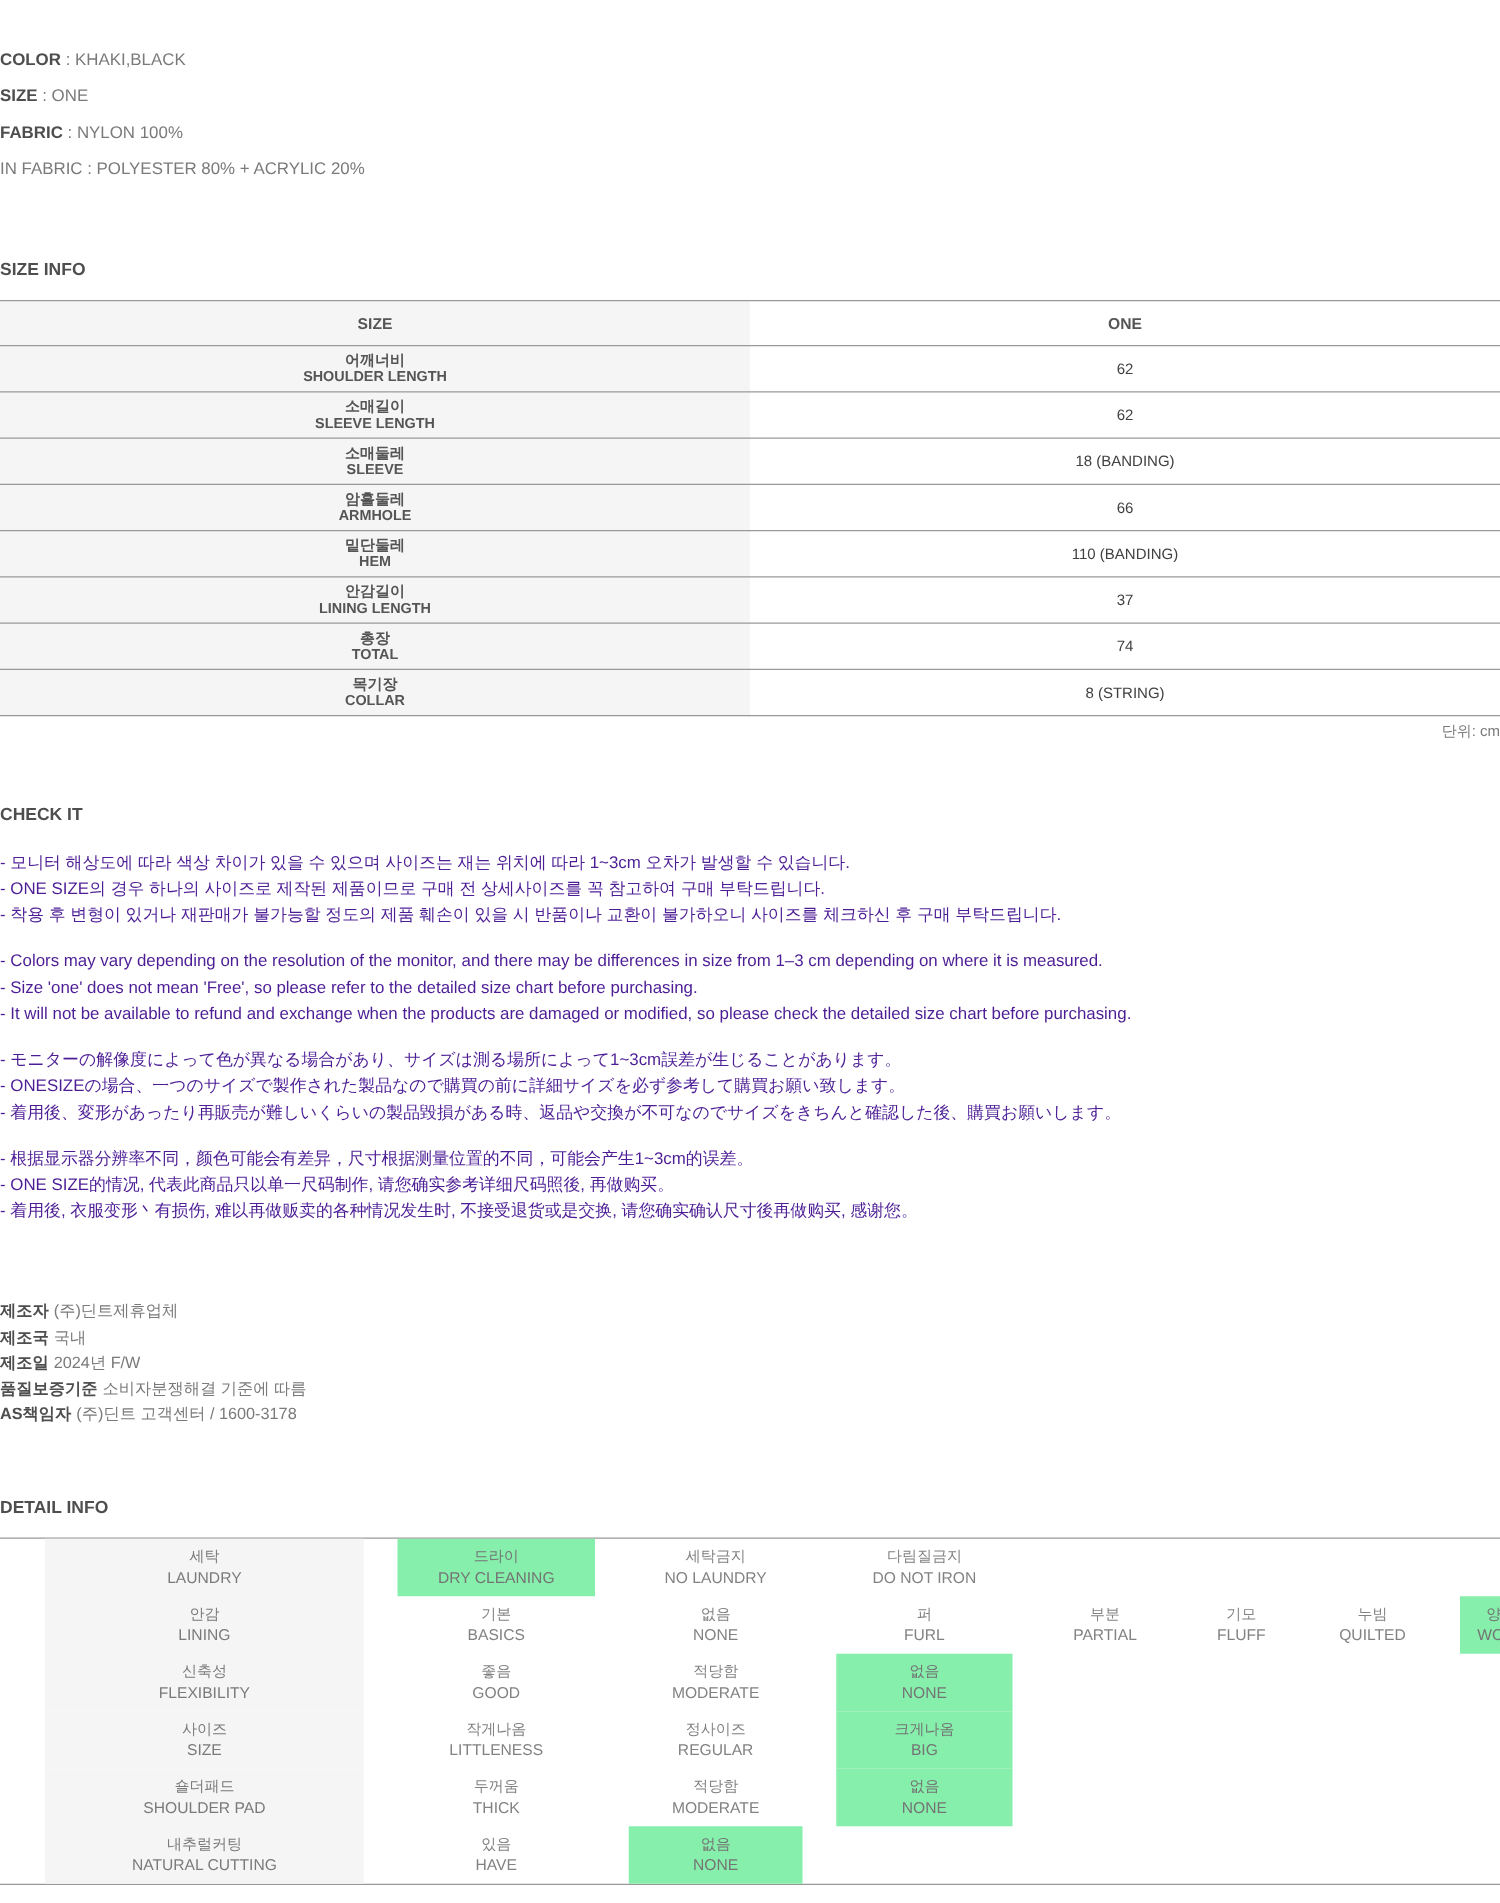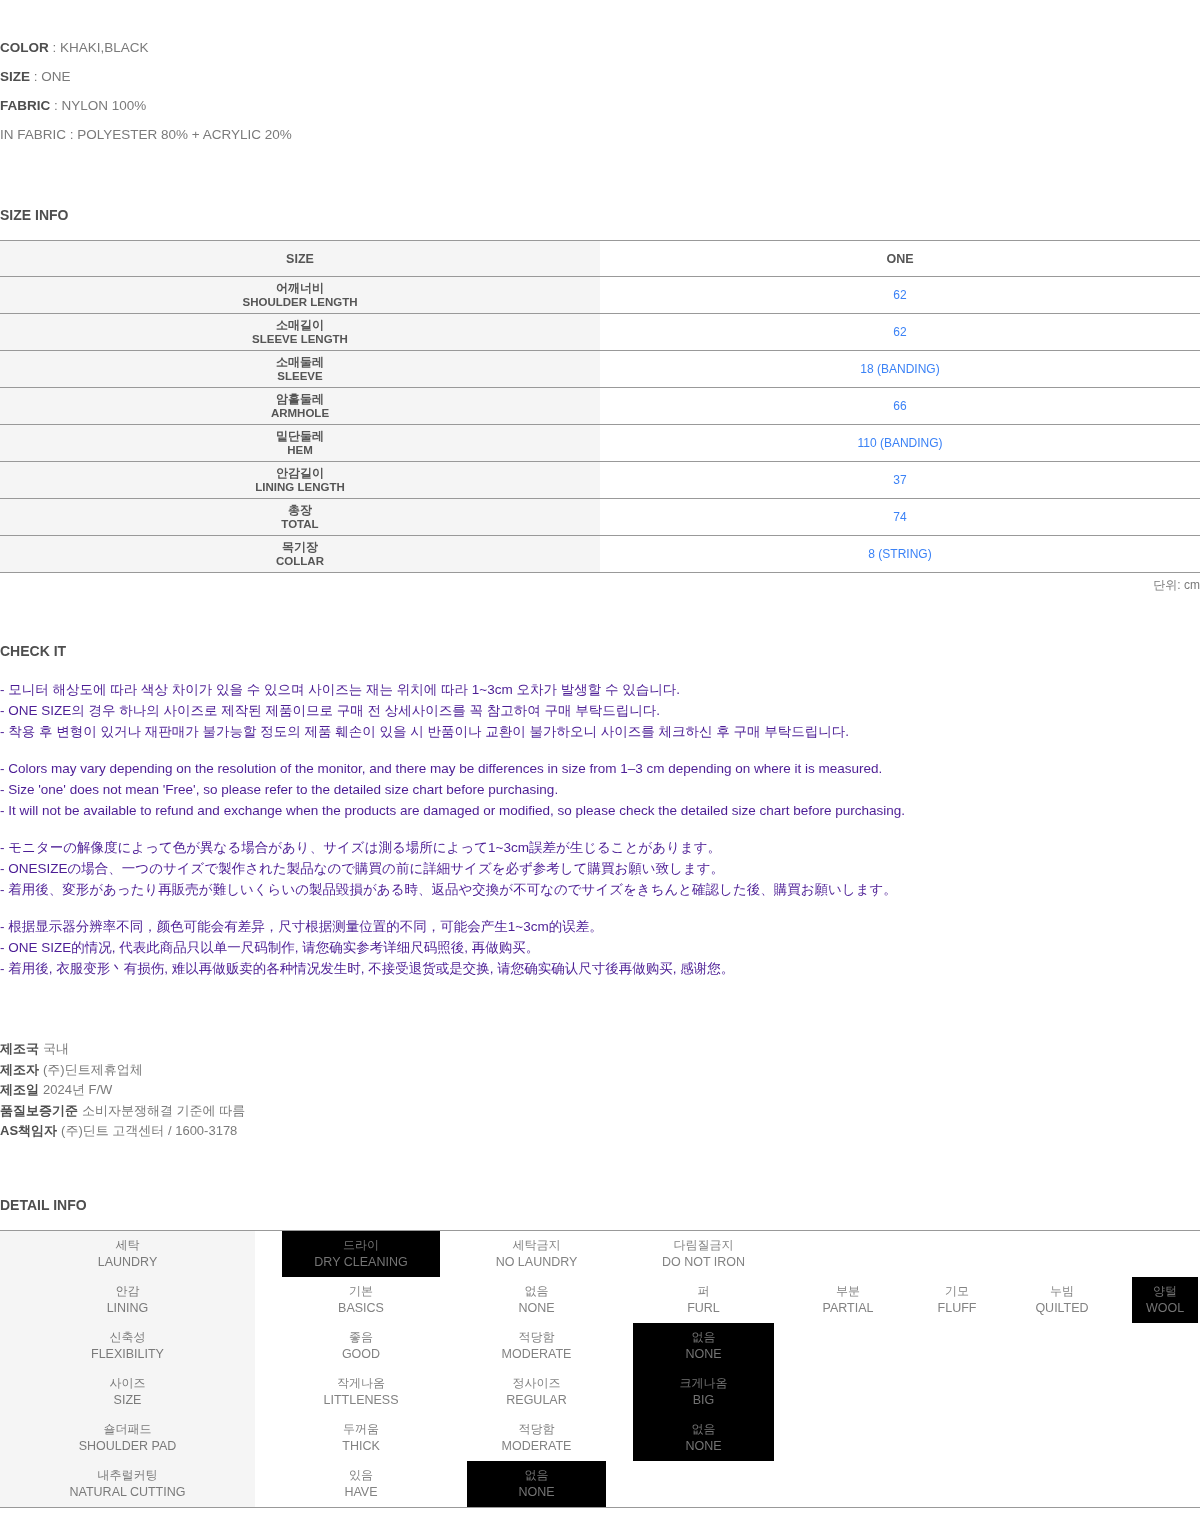--- a/index.html
+++ b/index.html
@@ -19,47 +19,47 @@
   #check-title  { margin-top:48px; }
   #detail-title { margin-top:53px; }
   
   table.size { width:1200px; border-collapse:collapse; border-top:1px solid #999; margin-top:15px; }
   table.size td { border-bottom:1px solid #999; padding:0; text-align:center; vertical-align:middle; }
   table.size tr.head td { height:36px; font-size:12.5px; font-weight:bold; color:#555; }
   table.size tr.data td { height:37px; }
   table.size td.lab { width:600px; background:#f5f5f5; }
   table.size .kr { font-size:12px; font-weight:bold; color:#555; line-height:14px; }
   table.size .en { font-size:11.5px; font-weight:bold; color:#555; line-height:14px; }
-  table.size td.valcell { font-size:12px; color:#3b82f6; }
+  table.size td.valcell { font-size:12px; color:#404040; }
   .unit { text-align:right; font-size:12px; line-height:16px; margin-top:4px; color:#7a7a7a; }
   
   .check p { margin:16px 0 0 0; font-size:13.5px; line-height:21px; color:#4c1d95; }
   .check p.first { margin-top:18px; }
   .check .ln { display:block; }
   
   .manu { margin-top:60px; font-size:13px; line-height:20.5px; }
   .manu .lbl { font-weight:bold; color:#4e4e4e; margin-right:4px; }
   .manu .val { color:#7a7a7a; }
   
-  .dtable { margin-top:15px; border-top:1px solid #999; border-bottom:1px solid #999; }
+  .dtable { margin-top:15px; border-top:1px solid #999; border-bottom:1px solid #999;padding-left:36px; }
   .drow {
     display:grid; height:46px; column-gap:27px;
     grid-template-columns:255px 158px 139px 141px 94px 70px 86px 66px;
   }
   .dlabel, .dcell {
     display:flex; flex-direction:column; justify-content:center; align-items:center;
     text-align:center; line-height:17px;
   }
   .dlabel { grid-column:1; background:#f5f5f5; color:#7a7a7a; }
   .dcell  { color:#828282; }
   .kr2 { font-size:12px; }
   .en2 { font-size:12.5px; }
   .c1{grid-column:2} .c2{grid-column:3} .c3{grid-column:4} .c4{grid-column:5}
   .c5{grid-column:6} .c6{grid-column:7} .c7{grid-column:8}
-  .sel { background:#000000; color:#747474; }
+  .sel { background:#86efac; color:#747474; }
 </style>
 </head>
 <body>
 
 <div>
 
   <div class="top-info">
     <div class="line"><span class="lbl">COLOR</span><span class="sep"> : </span><span class="val">KHAKI,BLACK</span></div>
     <div class="line"><span class="lbl">SIZE</span><span class="sep"> : </span><span class="val">ONE</span></div>
     <div class="line"><span class="lbl">FABRIC</span><span class="sep"> : </span><span class="val">NYLON 100%</span></div>
@@ -153,22 +153,22 @@
       <span class="ln">- 着用後、変形があったり再販売が難しいくらいの製品毀損がある時、返品や交換が不可なのでサイズをきちんと確認した後、購買お願いします。</span>
     </p>
     <p>
       <span class="ln">- 根据显示器分辨率不同，颜色可能会有差异，尺寸根据测量位置的不同，可能会产生1~3cm的误差。</span>
       <span class="ln">- ONE SIZE的情况, 代表此商品只以单一尺码制作, 请您确实参考详细尺码照後, 再做购买。</span>
       <span class="ln">- 着用後, 衣服变形丶有损伤, 难以再做贩卖的各种情况发生时, 不接受退货或是交换, 请您确实确认尺寸後再做购买, 感谢您。</span>
     </p>
   </div>
 
   <div class="manu">
+    <div><span class="lbl">제조자</span><span class="val">(주)딘트제휴업체</span></div>
     <div><span class="lbl">제조국</span><span class="val">국내</span></div>
-    <div><span class="lbl">제조자</span><span class="val">(주)딘트제휴업체</span></div>
     <div><span class="lbl">제조일</span><span class="val">2024년 F/W</span></div>
     <div><span class="lbl">품질보증기준</span><span class="val">소비자분쟁해결 기준에 따름</span></div>
     <div><span class="lbl">AS책임자</span><span class="val">(주)딘트 고객센터 / 1600-3178</span></div>
   </div>
 
   <div>
     <div class="section-title" id="detail-title">DETAIL INFO</div>
     <div class="dtable">
 
       <div class="drow">

